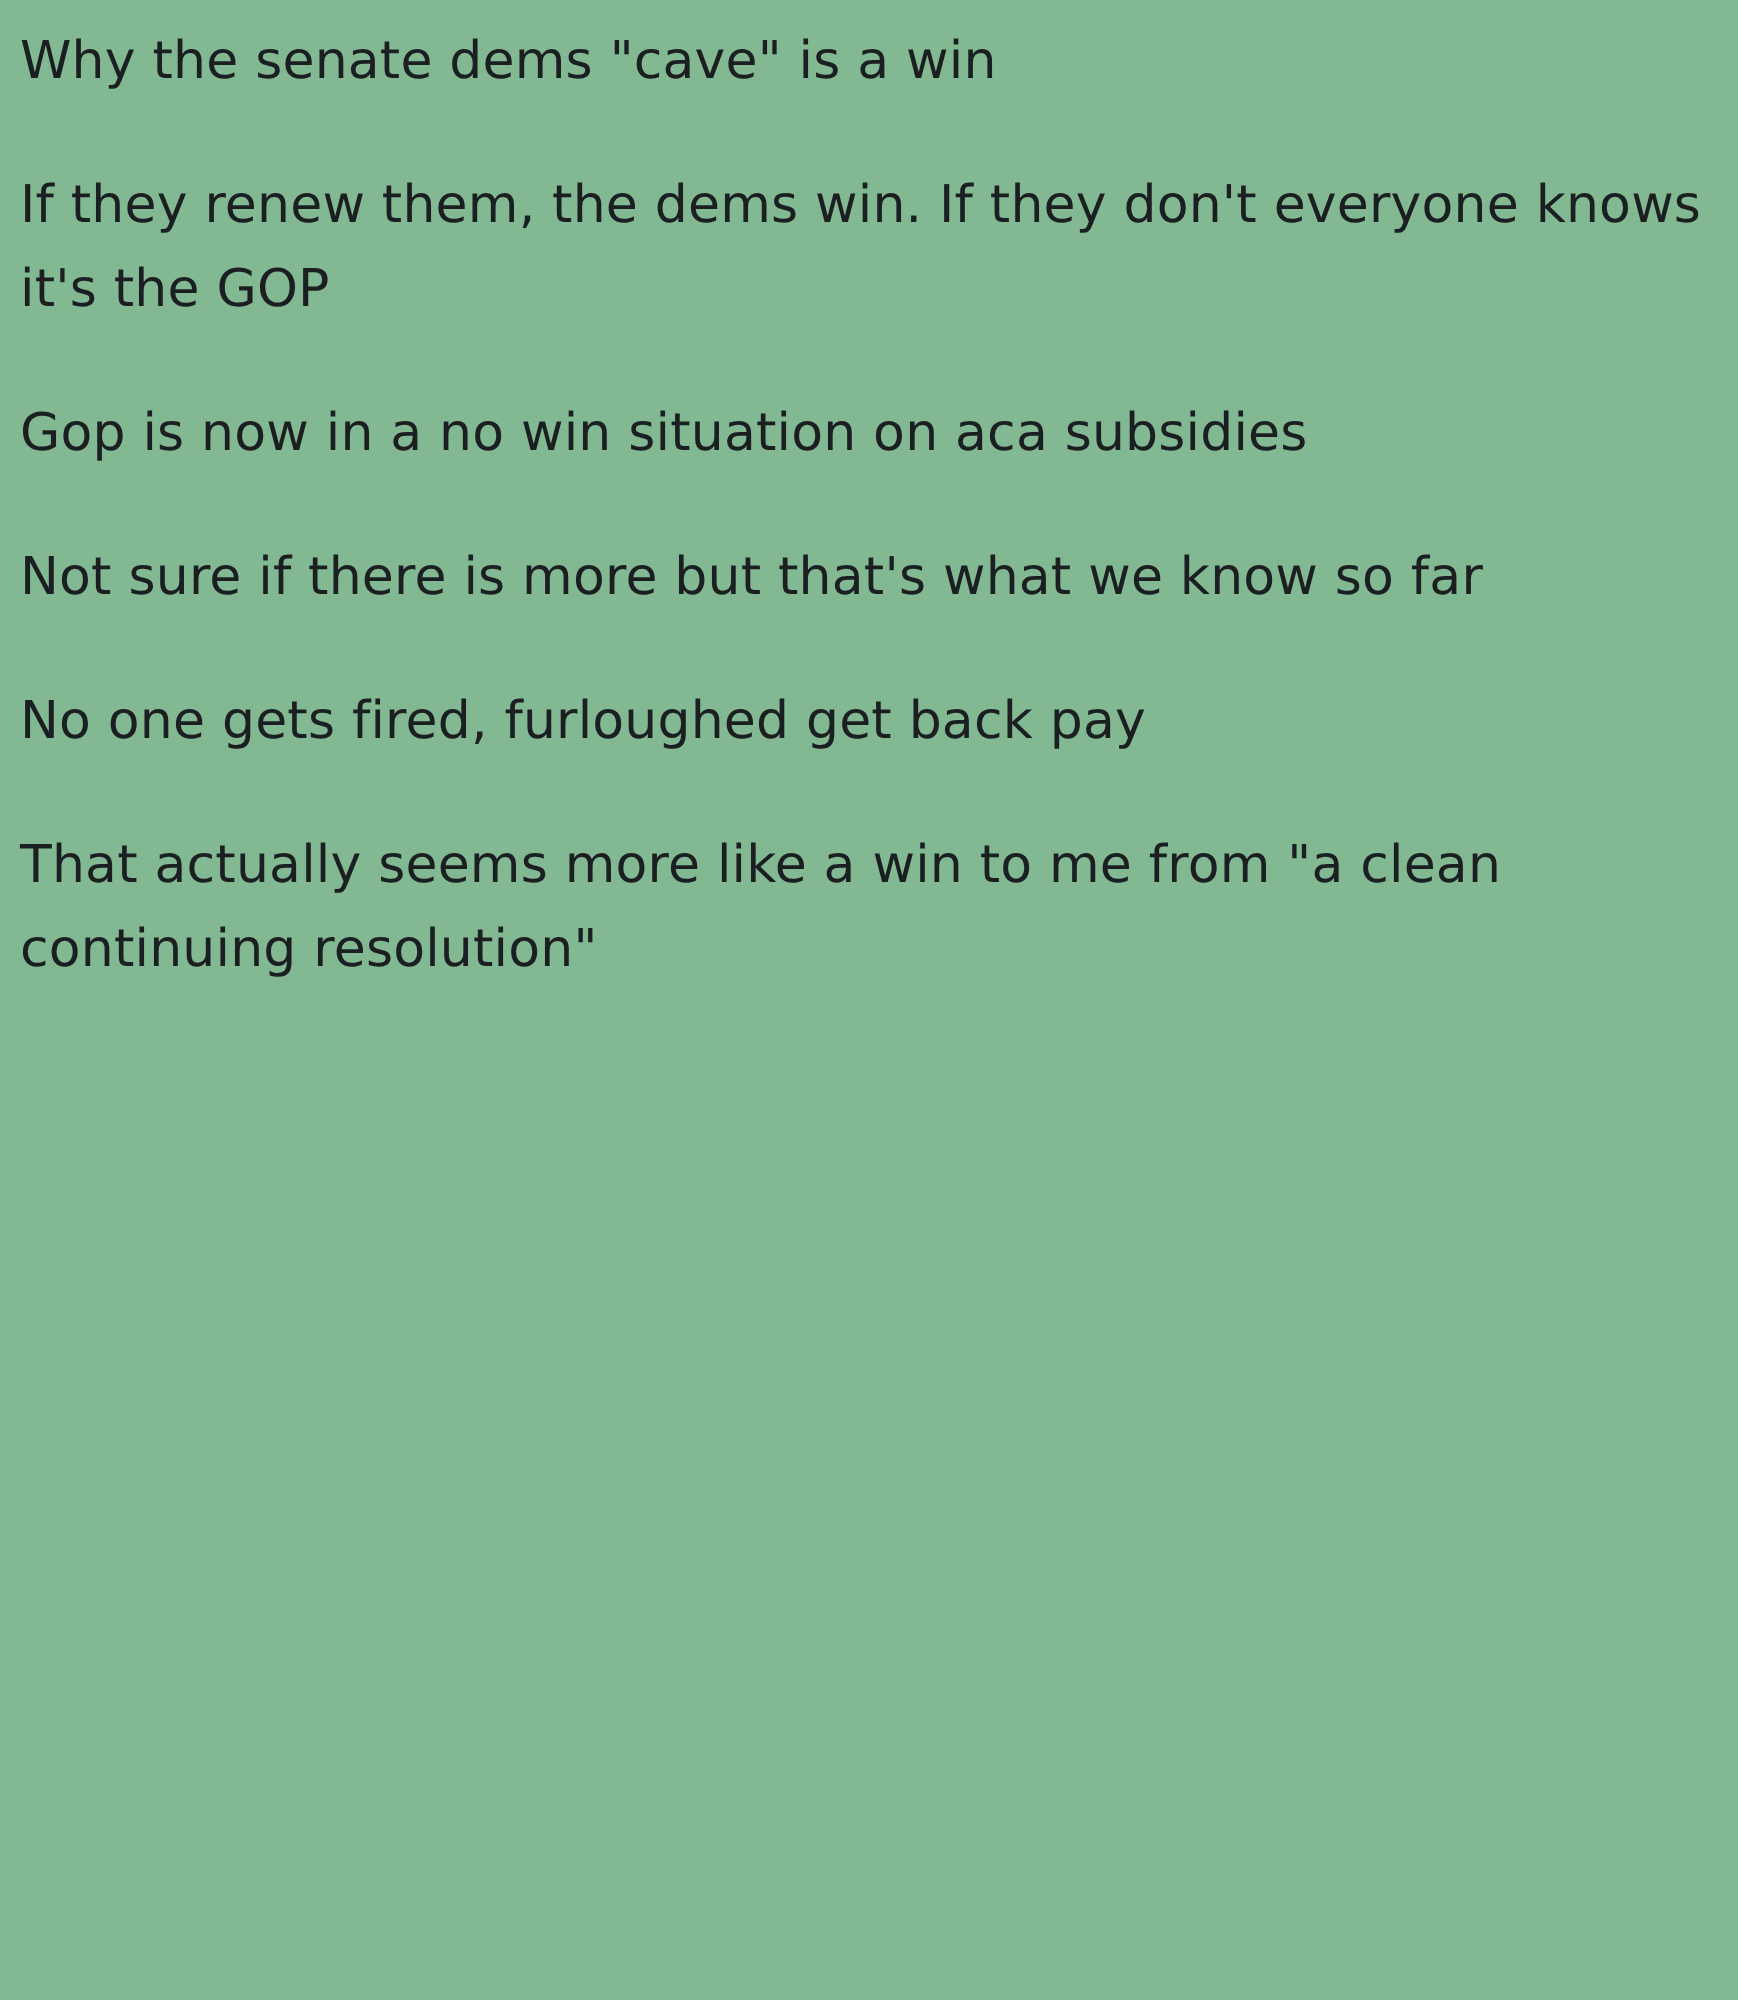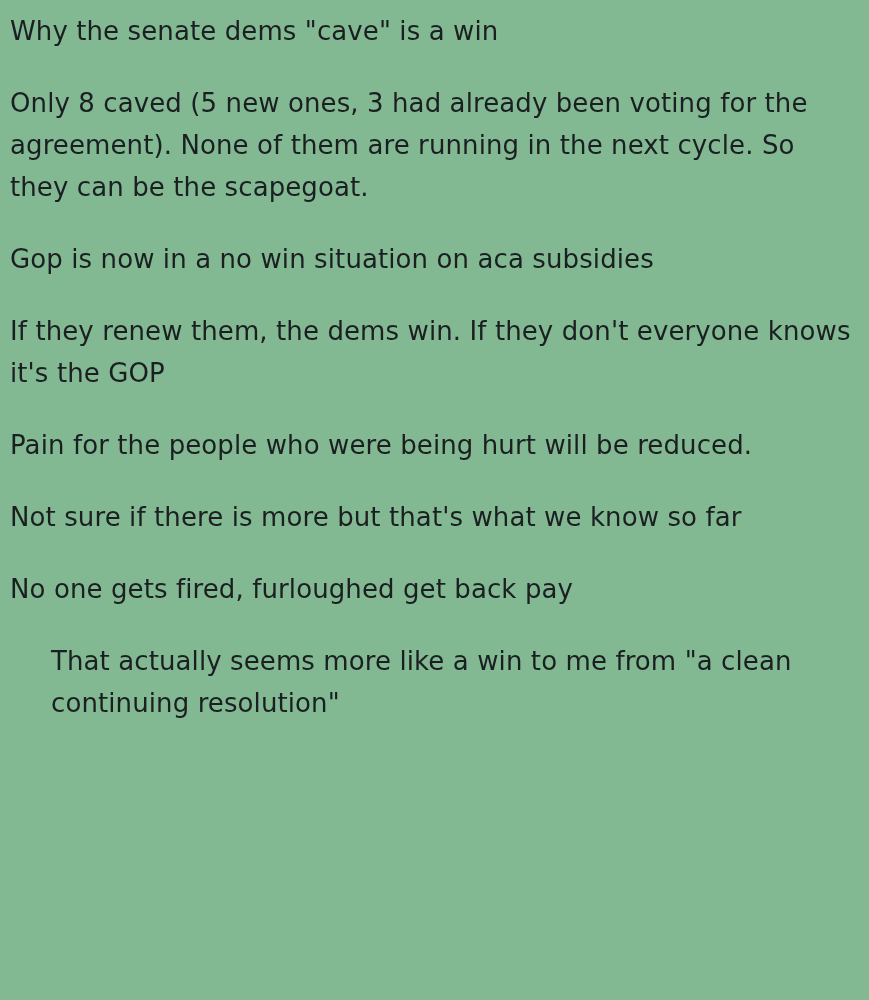--- a/index.html
+++ b/index.html
@@ -22,28 +22,25 @@
   }
   .para {
     font-size: 26px;
     line-height: 42px;
     letter-spacing: 0.1px;
     margin: 0 0 30px 0;
     word-wrap: break-word;
   }
   .para:last-child {
     margin-bottom: 0;
-    margin-left: 41px;
   }
 </style>
 </head>
 <body>
 
 <div class="post">
   <p class="para">Why the senate dems "cave" is a win</p>
-  <p class="para">Only 8 caved (5 new ones, 3 had already been voting for the agreement). None of them are running in the next cycle. So they can be the scapegoat.</p>
+  <p class="para">If they renew them, the dems win. If they don't everyone knows it's the GOP</p>
   <p class="para">Gop is now in a no win situation on aca subsidies</p>
-  <p class="para">If they renew them, the dems win. If they don't everyone knows it's the GOP</p>
-  <p class="para">Pain for the people who were being hurt will be reduced.</p>
   <p class="para">Not sure if there is more but that's what we know so far</p>
   <p class="para">No one gets fired, furloughed get back pay</p>
   <p class="para">That actually seems more like a win to me from "a clean continuing resolution"</p>
 </div>
 
 </body></html>

